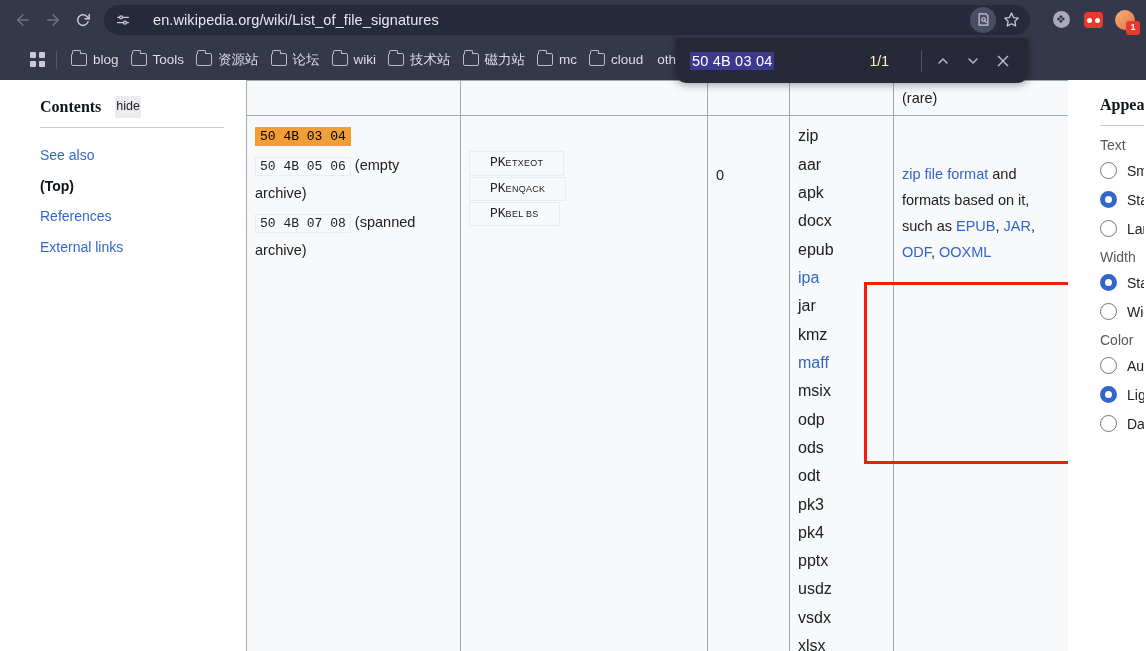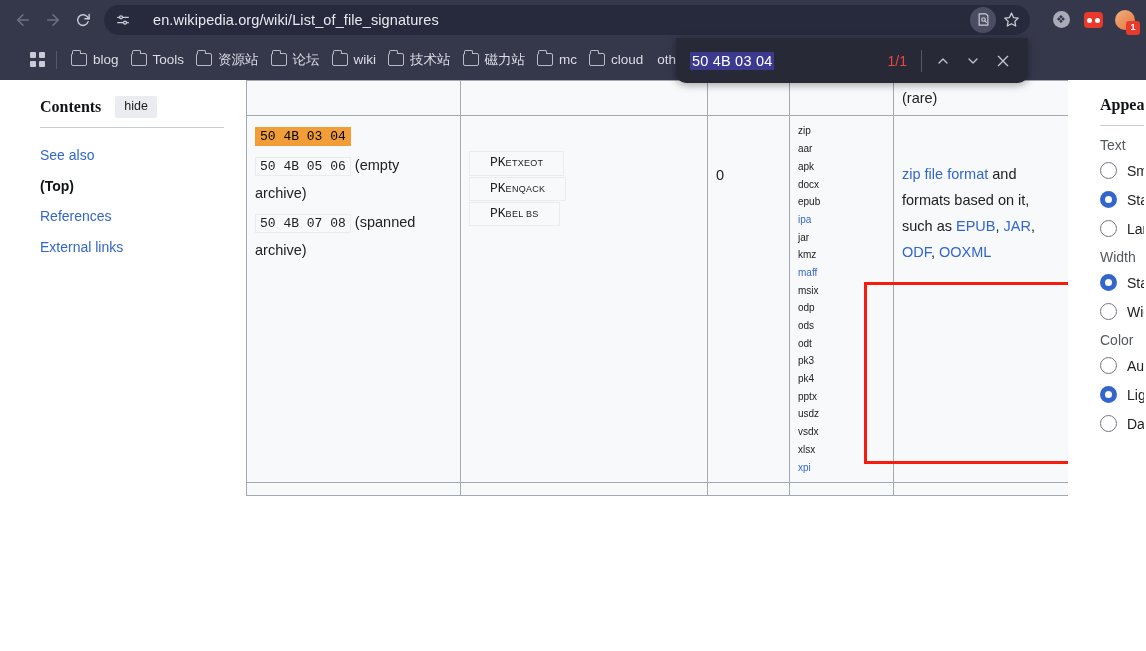--- a/index.html
+++ b/index.html
@@ -215,23 +215,23 @@
     align-items: center;
   }
   .find-text {
     font-size: 14.5px;
     color: #ffffff;
     background: #3b3a8f;
     padding: 1px 2px;
     letter-spacing: 0.2px;
   }
   .find-count {
-    color: #ef4444;
+    color: #fef9c3;
     font-size: 14px;
-    margin-right: 14px;
+    margin-right: 32px;
     flex: none;
   }
   .find-divider {
     width: 1px; height: 22px;
     background: #55566a;
     margin-right: 6px;
     flex: none;
   }
   .find-btn {
     width: 30px; height: 30px;
@@ -270,21 +270,21 @@
     font-size: 16px;
     font-weight: bold;
     color: #101418;
   }
   .toc-hide {
     font-size: 12.5px;
     color: #202122;
     background: #eaecf0;
     border: 1px solid transparent;
     border-radius: 2px;
-    padding: 3px 8px;
+    padding: 3px 0;
     line-height: 1.1;
   }
   .toc-rule {
     height: 1px;
     background: #c8ccd1;
     margin-bottom: 12px;
   }
   .toc-list { list-style: none; }
   .toc-item {
     font-size: 14px;
@@ -355,21 +355,21 @@
     color: #202122;
     white-space: nowrap;
   }
   .ctl {
     font-size: 9px;
     letter-spacing: 0.3px;
     vertical-align: baseline;
     font-family: "Liberation Sans", sans-serif;
   }
   .ext-list { list-style: none; }
-  .ext-list li { line-height: 1.77; font-size: 10px; }
+  .ext-list li { line-height: 1.77; font-size: 16px; }
   a.wlink { color: #3366cc; text-decoration: none; }
   .desc-cell { padding-top: 46px !important; }
   .desc-cell .dtext { line-height: 1.78; }
 
   
   .annot-box {
     position: absolute;
     left: 618px;
     top: 202px;
     width: 217px;

